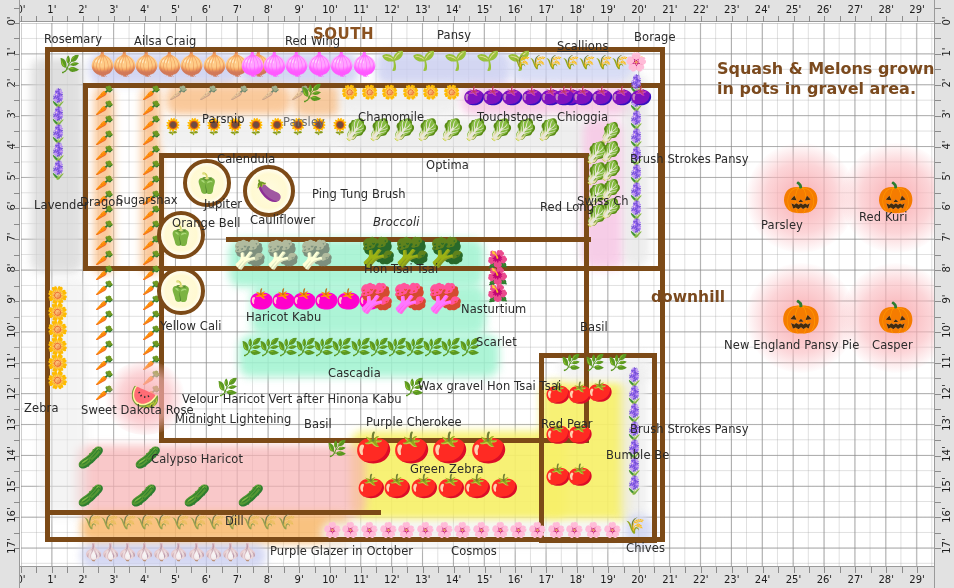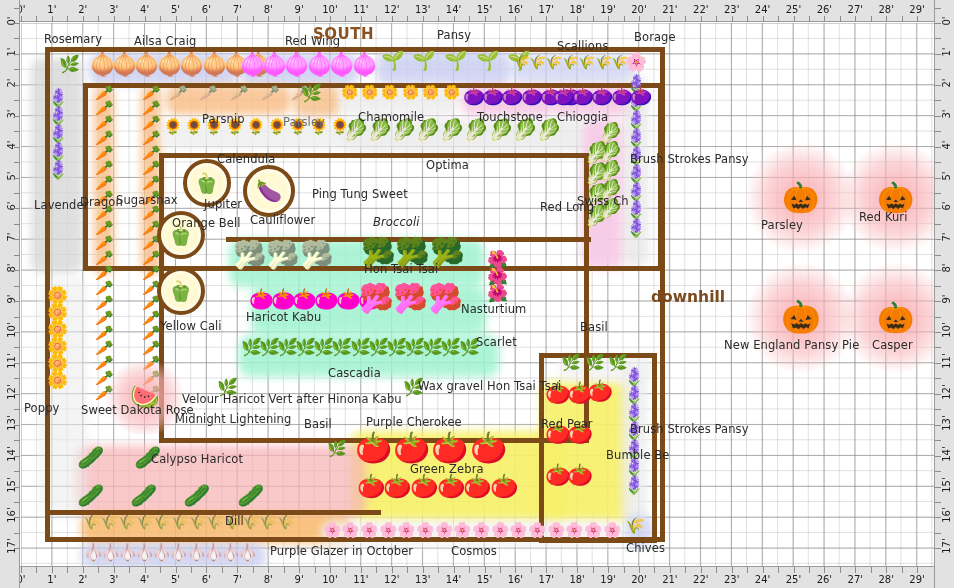--- a/index.html
+++ b/index.html
@@ -363,60 +363,62 @@
     <div class="halo" style="left:725px;top:240px;width:110px;height:110px;"></div>
     <div class="gravel-item" style="left:756px;top:270px;width:48px;height:48px;">
       <span style="font-size:32px;">🎃</span>
     </div>
     <div class="halo" style="left:820px;top:240px;width:110px;height:110px;"></div>
     <div class="gravel-item" style="left:851px;top:270px;width:48px;height:48px;">
       <span style="font-size:30px;">🎃</span>
     </div>
 
     <div class="compass" style="left:292px;top:2px;">SOUTH</div>
+    <div class="note big" style="left:696px;top:35px;">Squash &amp; Melons grown</div>
+    <div class="note big" style="left:696px;top:55px;">in pots in gravel area.</div>
     <div class="note" style="left:630px;top:264px;">downhill</div>
 
     <div class="lbl" style="left:23px;top:10px;">Rosemary</div>
     <div class="lbl" style="left:113px;top:12px;">Ailsa Craig</div>
     <div class="lbl" style="left:264px;top:12px;">Red Wing</div>
     <div class="lbl" style="left:416px;top:6px;">Pansy</div>
-    <div class="lbl" style="left:536px;top:17px;">Scallions</div>
+    <div class="lbl" style="left:536px;top:17px;text-decoration:underline;">Scallions</div>
     <div class="lbl" style="left:613px;top:8px;">Borage</div>
 
     <div class="lbl" style="left:181px;top:90px;">Parsnip</div>
     <div class="lbl" style="left:262px;top:93px;color:#6d6d6d;">Parsley</div>
     <div class="lbl" style="left:337px;top:88px;">Chamomile</div>
     <div class="lbl" style="left:456px;top:88px;">Touchstone</div>
     <div class="lbl" style="left:536px;top:88px;">Chioggia</div>
 
     <div class="lbl" style="left:13px;top:176px;">Lavender</div>
     <div class="lbl" style="left:59px;top:173px;">Dragon</div>
     <div class="lbl" style="left:95px;top:171px;">Sugarsnax</div>
 
     <div class="lbl" style="left:196px;top:130px;">Calendula</div>
     <div class="lbl" style="left:405px;top:136px;">Optima</div>
     <div class="lbl" style="left:183px;top:175px;">Jupiter</div>
-    <div class="lbl" style="left:291px;top:165px;">Ping Tung Sweet</div>
+    <div class="lbl" style="left:291px;top:165px;">Ping Tung Brush</div>
     <div class="lbl" style="left:609px;top:130px;">Brush Strokes Pansy</div>
     <div class="lbl" style="left:151px;top:194px;">Orange Bell</div>
     <div class="lbl" style="left:229px;top:191px;">Cauliflower</div>
     <div class="lbl" style="left:352px;top:193px;font-style:italic;">Broccoli</div>
     <div class="lbl" style="left:556px;top:172px;">Swiss Ch</div>
     <div class="lbl" style="left:519px;top:178px;">Red Long</div>
     <div class="lbl" style="left:343px;top:240px;">Hon Tsai Tsai</div>
     <div class="lbl" style="left:139px;top:297px;">Yellow Cali</div>
     <div class="lbl" style="left:225px;top:288px;">Haricot Kabu</div>
     <div class="lbl" style="left:440px;top:280px;">Nasturtium</div>
     <div class="lbl" style="left:455px;top:313px;">Scarlet</div>
 
     <div class="lbl" style="left:559px;top:298px;">Basil</div>
     <div class="lbl" style="left:307px;top:344px;">Cascadia</div>
     <div class="lbl" style="left:397px;top:357px;">Wax gravel Hon Tsai Tsai</div>
     <div class="lbl" style="left:161px;top:370px;">Velour Haricot Vert after Hinona Kabu</div>
-    <div class="lbl" style="left:3px;top:379px;">Poppy</div>
+    <div class="lbl" style="left:3px;top:379px;">Zebra</div>
     <div class="lbl" style="left:60px;top:381px;">Sweet Dakota Rose</div>
     <div class="lbl" style="left:154px;top:390px;">Midnight Lightening</div>
     <div class="lbl" style="left:283px;top:395px;">Basil</div>
     <div class="lbl" style="left:345px;top:393px;">Purple Cherokee</div>
     <div class="lbl" style="left:520px;top:395px;">Red Pear</div>
     <div class="lbl" style="left:609px;top:400px;">Brush Strokes Pansy</div>
     <div class="lbl" style="left:585px;top:426px;">Bumble Be</div>
     <div class="lbl" style="left:389px;top:440px;">Green Zebra</div>
     <div class="lbl" style="left:130px;top:430px;">Calypso Haricot</div>
     <div class="lbl" style="left:204px;top:492px;">Dill</div>

